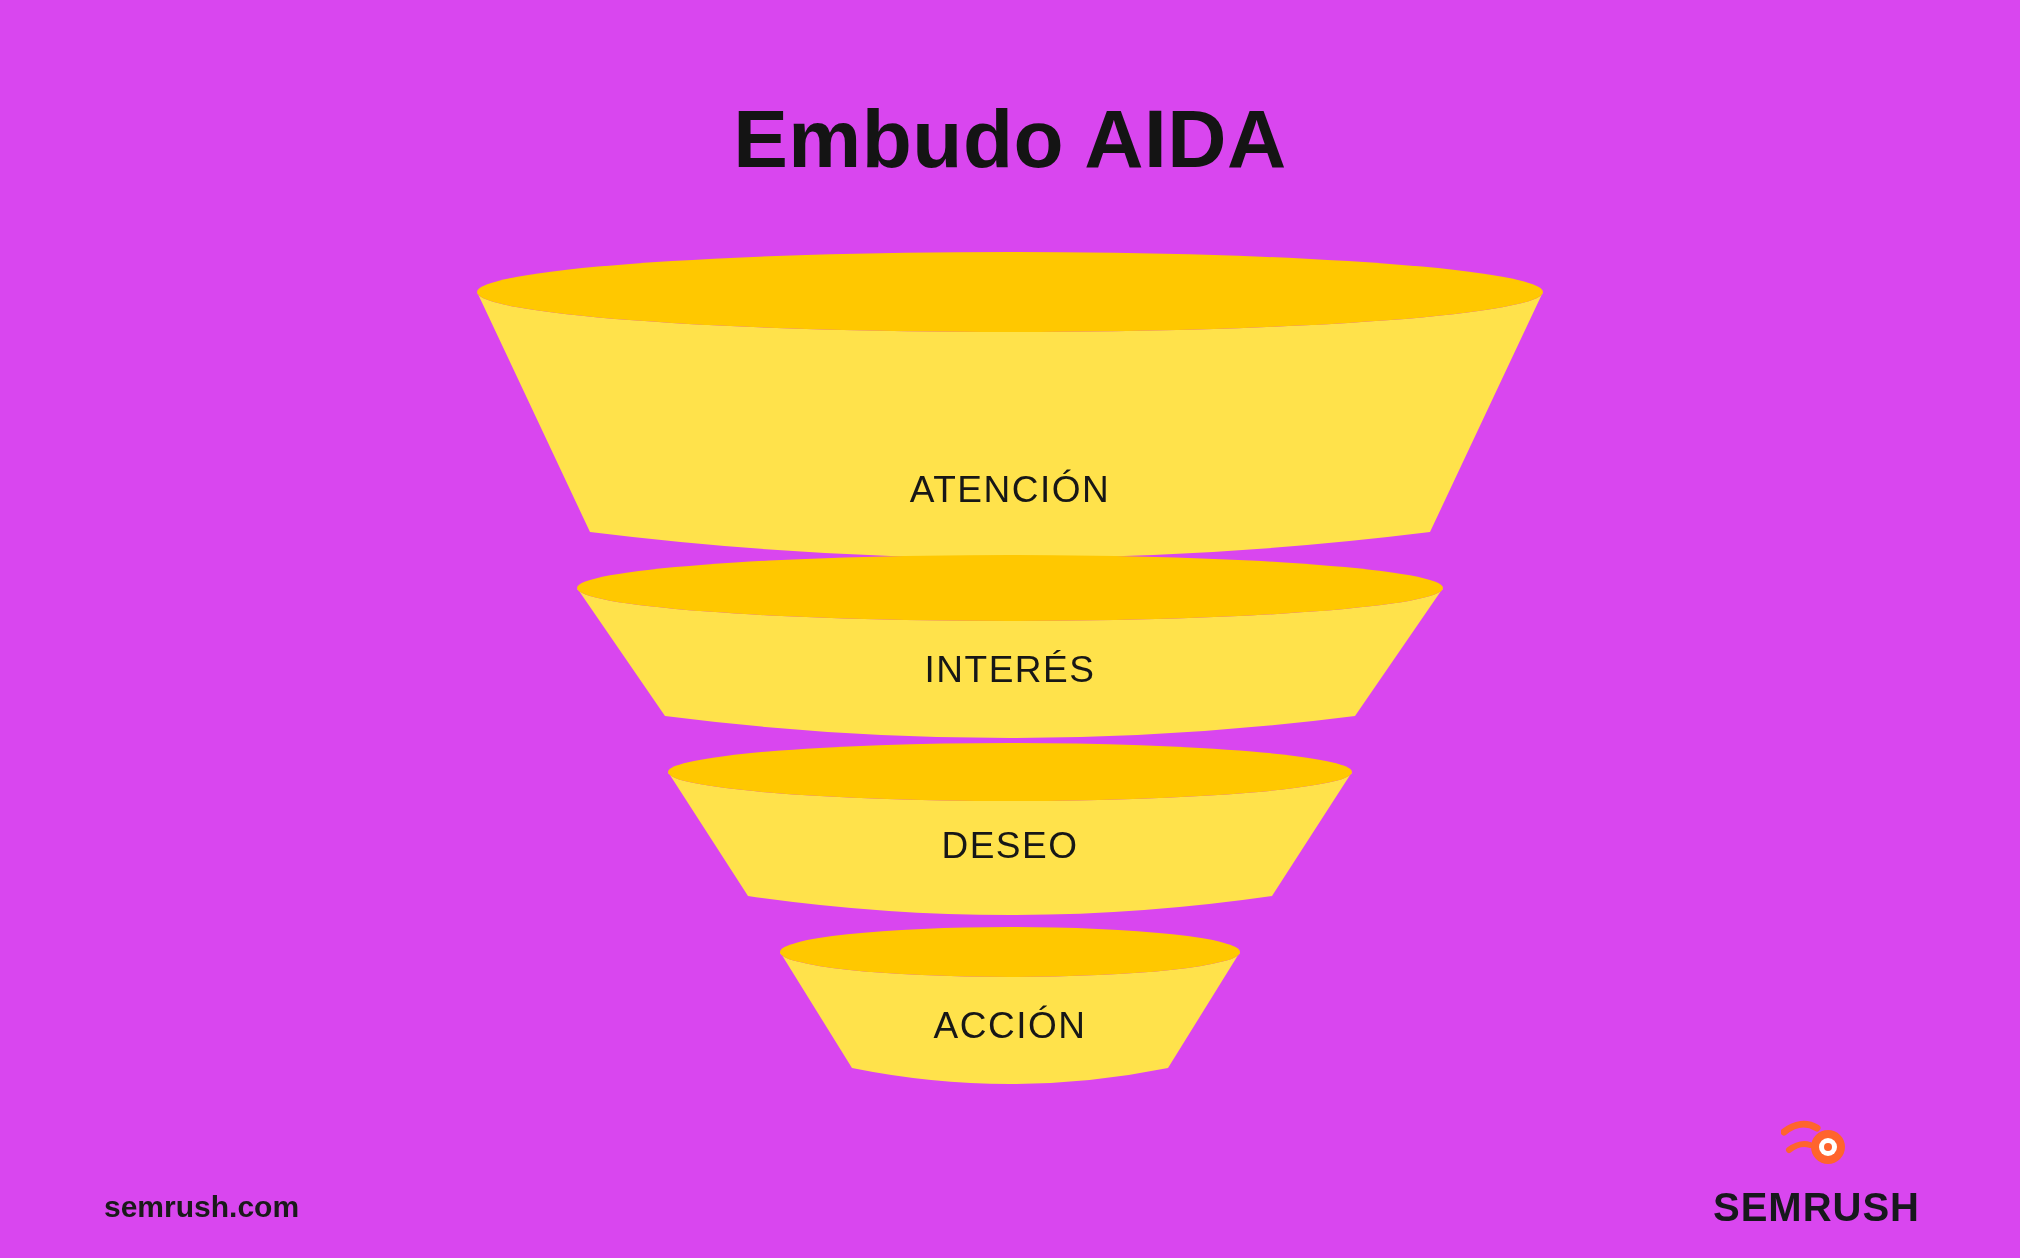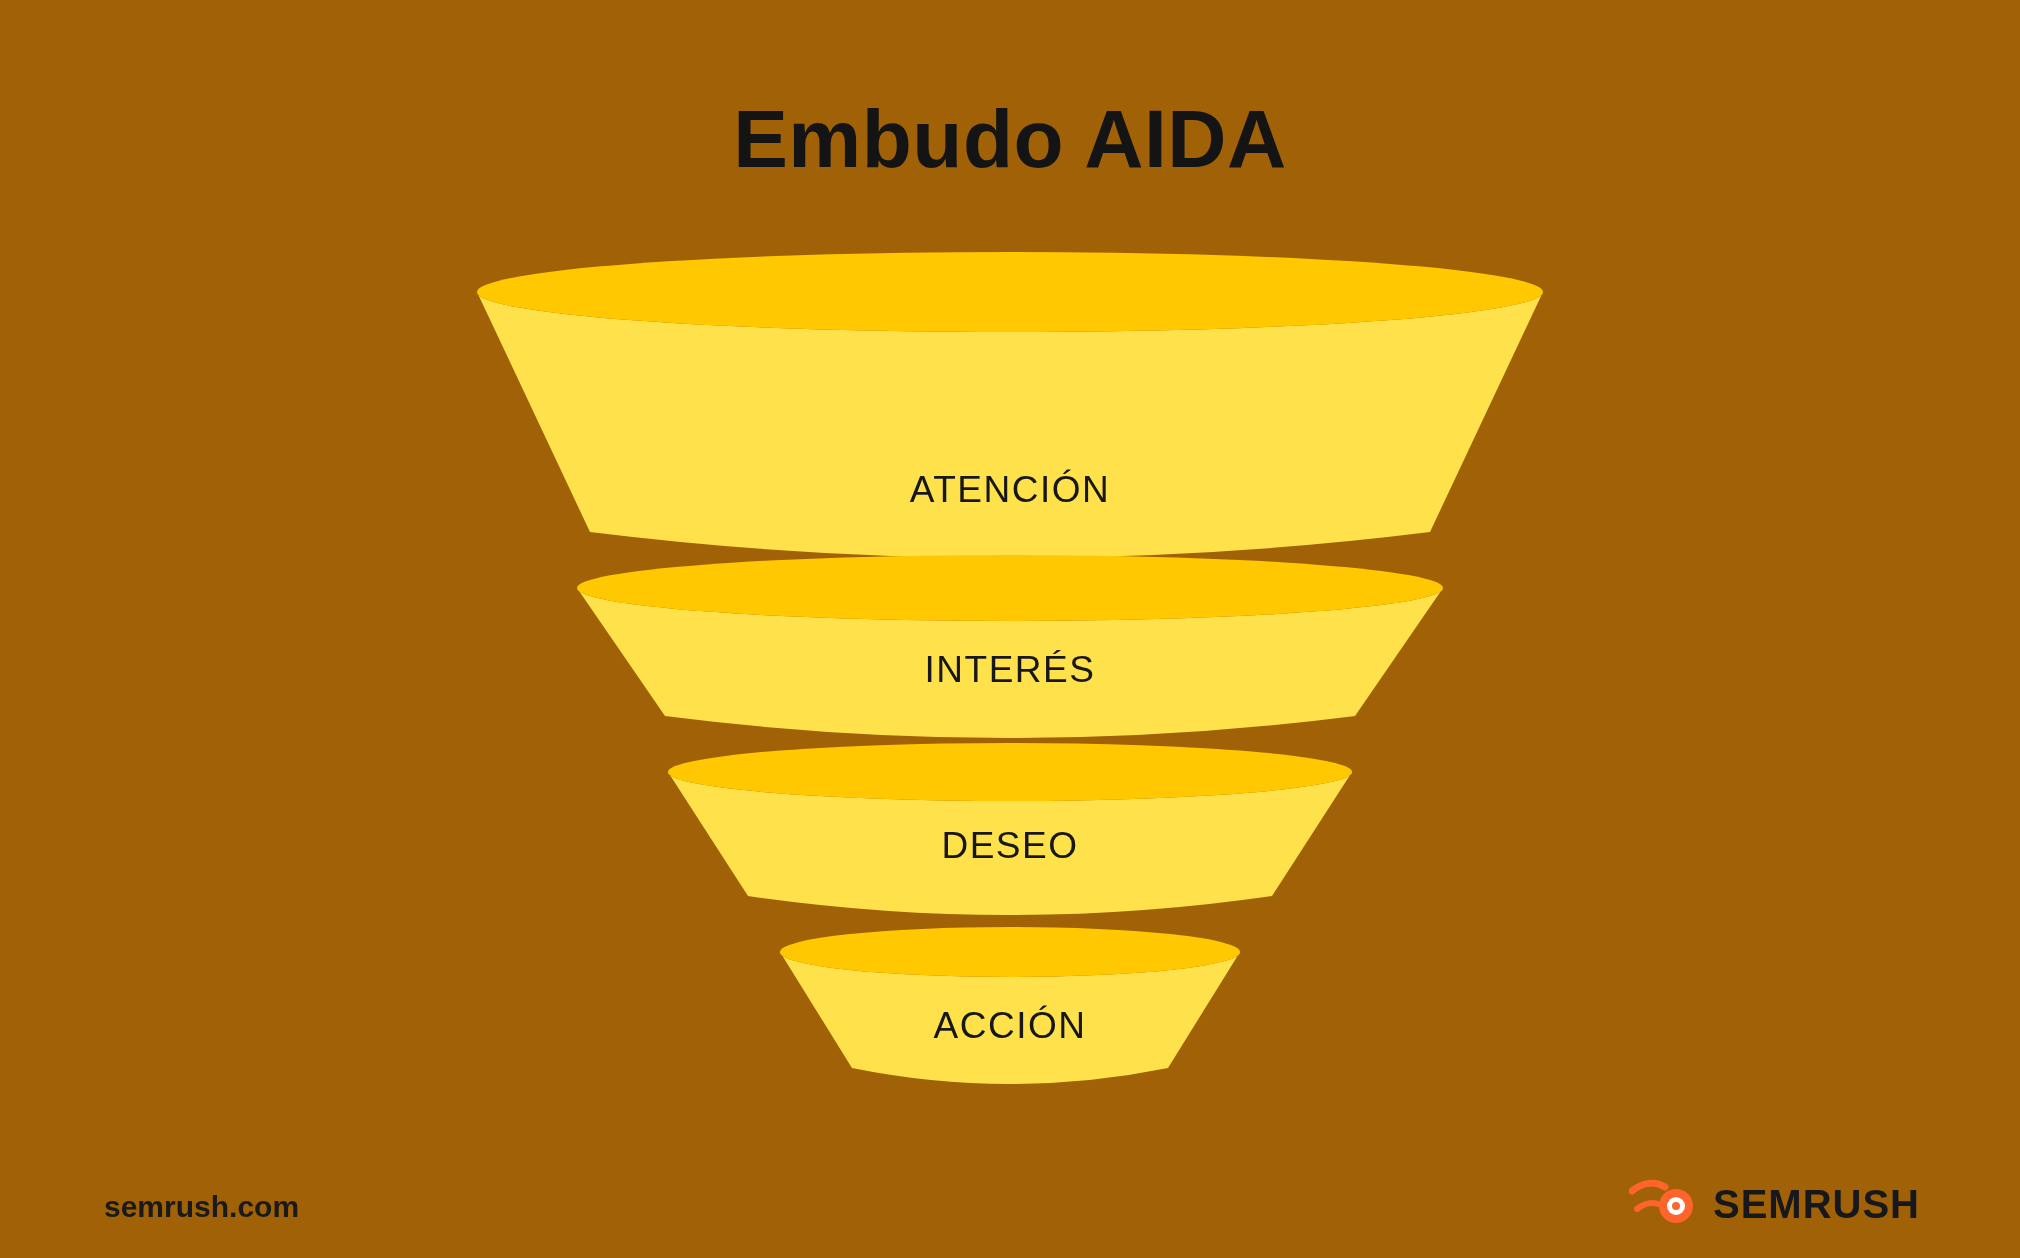--- a/index.html
+++ b/index.html
@@ -5,21 +5,21 @@
   html, body {
     margin: 0;
     padding: 0;
     background: #ffffff;
     font-family: "Liberation Sans", sans-serif;
   }
   .canvas {
     position: relative;
     width: 2020px;
     height: 1258px;
-    background: #a16207;
+    background: #d946ef;
     overflow: hidden;
   }
   .title {
     position: absolute;
     top: 92px;
     left: 0;
     width: 100%;
     text-align: center;
     font-size: 82px;
     font-weight: 700;
@@ -49,20 +49,21 @@
     font-weight: 700;
     color: #1a1a1a;
   }
   .footer-brand {
     position: absolute;
     right: 100px;
     bottom: 28px;
     display: flex;
     align-items: center;
     gap: 14px;
+    flex-direction: column;
   }
   .brand-text {
     font-size: 40px;
     font-weight: 700;
     letter-spacing: 1px;
     color: #17181c;
   }
 </style>
 </head>
 <body>

